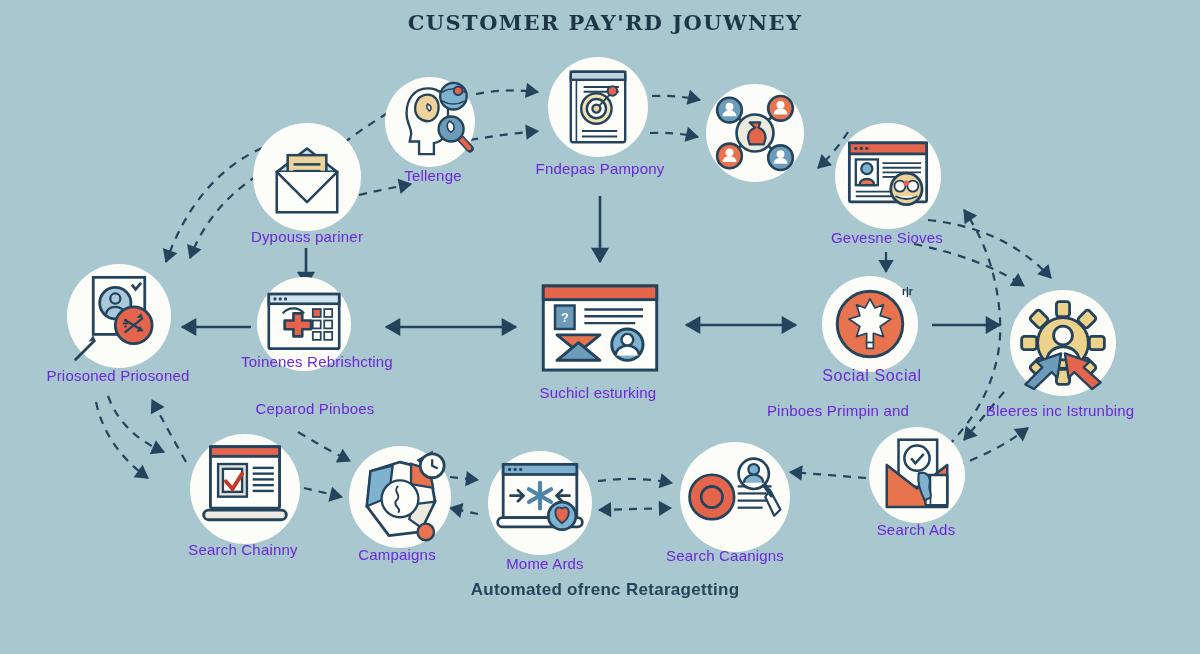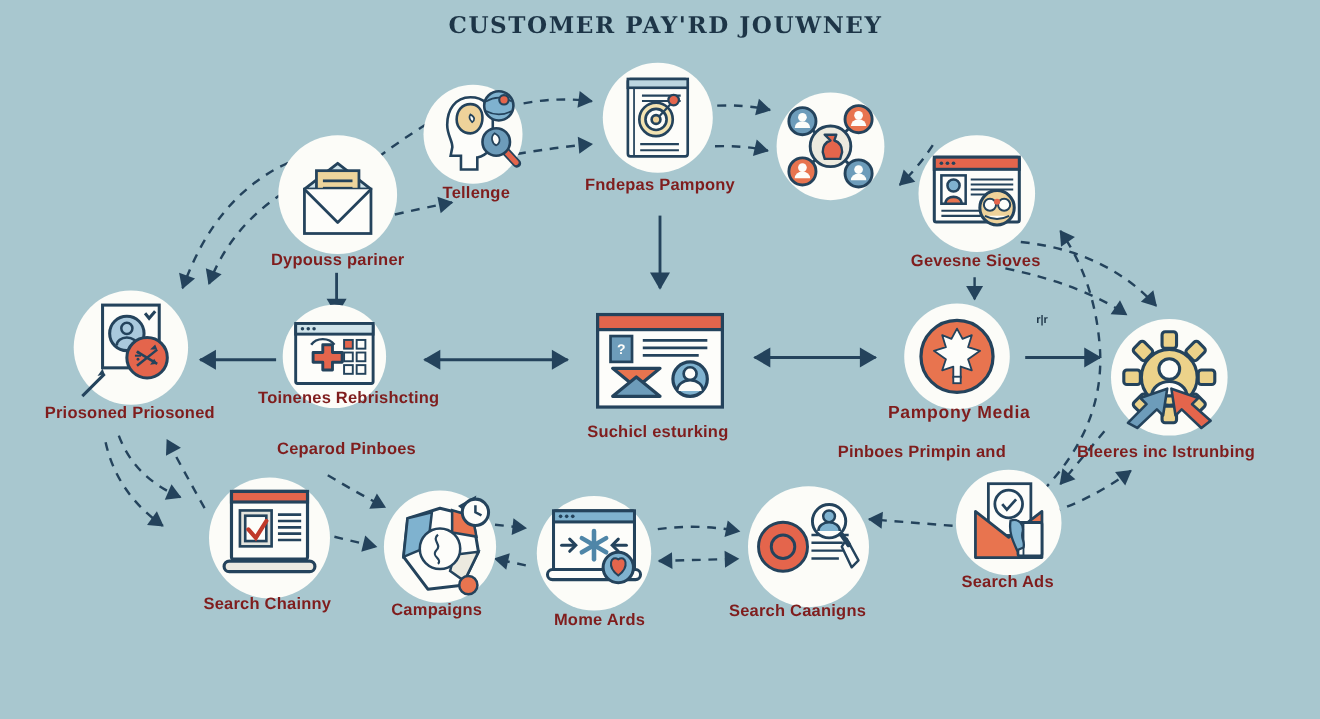--- a/index.html
+++ b/index.html
@@ -7,21 +7,21 @@
          font-family:"Liberation Sans",sans-serif;}
   .title{position:absolute;left:0;top:10px;width:1210px;text-align:center;
          font-family:"DejaVu Serif",serif;font-weight:700;font-size:21px;
          letter-spacing:1.4px;color:#1d3547;}
   .arrows{position:absolute;left:0;top:0;width:1200px;height:654px;}
   .node{position:absolute;border-radius:50%;background:#fcfcf8;
         display:flex;align-items:center;justify-content:center;}
   .node svg{overflow:visible;}
   .panel{position:absolute;display:flex;align-items:center;justify-content:center;}
   .lbl{position:absolute;transform:translateX(-50%);white-space:nowrap;
-       font-weight:700;font-size:15px;color:#7f1d1d;letter-spacing:.2px;}
+       font-weight:400;font-size:15px;color:#6d28d9;letter-spacing:.2px;}
   .lbl.big{font-size:16px;letter-spacing:.6px;}
   .mark{position:absolute;font-weight:700;font-size:10px;color:#1d3547;}
   .footer1,.footer2{position:absolute;transform:translateX(-50%);white-space:nowrap;
        font-weight:700;font-size:17px;color:#24455a;letter-spacing:.3px;}
 </style>
 </head>
 <body>
 
 <div class="stage">
 
@@ -243,21 +243,21 @@
     </svg>
   </div>
 
   <div class="node" style="left:822px;top:276px;width:96px;height:96px">
     <svg width="84" height="84" viewBox="0 0 100 100">
       <circle cx="50" cy="50" r="39" fill="#e8744f" stroke="#24435c" stroke-width="3.5"></circle>
       <path d="M50 20 L56 31 L66 27 L62 40 L75 44 L62 53 L66 65 L54 61 L54 73 L46 73 L46 61 L34 65 L38 53 L25 44 L38 40 L34 27 L44 31 Z" fill="#fdfdfa" stroke="#24435c" stroke-width="2" stroke-linejoin="round"></path>
       <rect x="46" y="72" width="8" height="7" fill="#fdfdfa" stroke="#24435c" stroke-width="2"></rect>
     </svg>
   </div>
-  <div class="mark" style="left:942px;top:286px">r|r</div>
+  <div class="mark" style="left:902px;top:286px">r|r</div>
 
   <div class="node" style="left:1010px;top:290px;width:106px;height:106px">
     <svg width="94" height="94" viewBox="0 0 100 100">
       <g fill="#ecd28a" stroke="#24435c" stroke-width="3">
         <rect x="43" y="6" width="14" height="16" rx="3" transform="rotate(0 50 50)"></rect>
         <rect x="43" y="6" width="14" height="16" rx="3" transform="rotate(45 50 50)"></rect>
         <rect x="43" y="6" width="14" height="16" rx="3" transform="rotate(90 50 50)"></rect>
         <rect x="43" y="6" width="14" height="16" rx="3" transform="rotate(135 50 50)"></rect>
         <rect x="43" y="6" width="14" height="16" rx="3" transform="rotate(180 50 50)"></rect>
         <rect x="43" y="6" width="14" height="16" rx="3" transform="rotate(225 50 50)"></rect>
@@ -362,23 +362,24 @@
   </div>
 
   <div class="lbl" style="left:307px;top:228px">Dypouss pariner</div>
   <div class="lbl" style="left:433px;top:167px">Tellenge</div>
   <div class="lbl" style="left:600px;top:160px">Fndepas Pampony</div>
   <div class="lbl" style="left:887px;top:229px">Gevesne Sioves</div>
   <div class="lbl" style="left:118px;top:367px">Priosoned Priosoned</div>
   <div class="lbl" style="left:317px;top:353px">Toinenes Rebrishcting</div>
   <div class="lbl" style="left:315px;top:400px">Ceparod Pinboes</div>
   <div class="lbl" style="left:598px;top:384px">Suchicl esturking</div>
-  <div class="lbl big" style="left:872px;top:367px">Pampony Media</div>
+  <div class="lbl big" style="left:872px;top:367px">Social Social</div>
   <div class="lbl" style="left:838px;top:402px">Pinboes Primpin and</div>
   <div class="lbl" style="left:1060px;top:402px">Bleeres inc Istrunbing</div>
   <div class="lbl" style="left:243px;top:541px">Search Chainny</div>
   <div class="lbl" style="left:397px;top:546px">Campaigns</div>
   <div class="lbl" style="left:545px;top:555px">Mome Ards</div>
   <div class="lbl" style="left:725px;top:547px">Search Caanigns</div>
   <div class="lbl" style="left:916px;top:521px">Search Ads</div>
 
+  <div class="footer1" style="left:605px;top:580px">Automated ofrenc Retaragetting</div>
 
 </div>
 
 </body></html>

